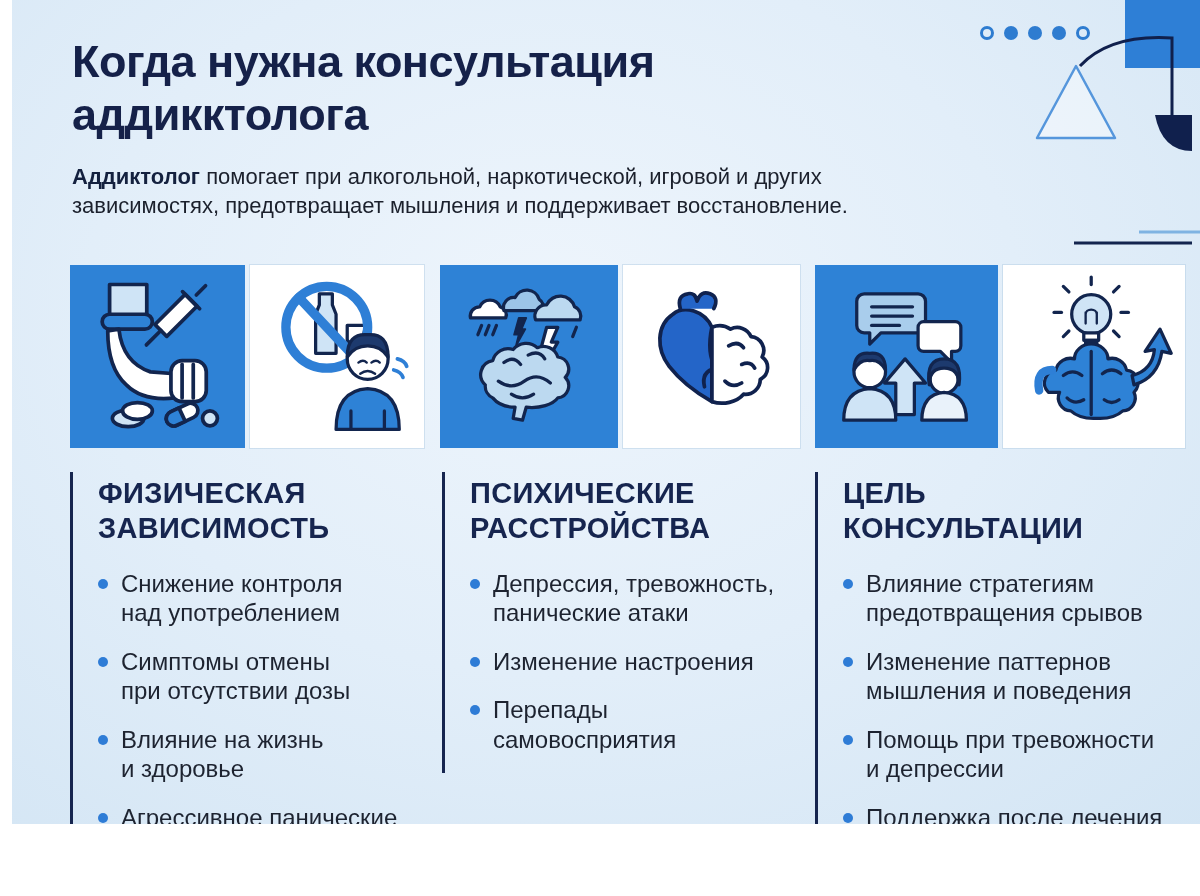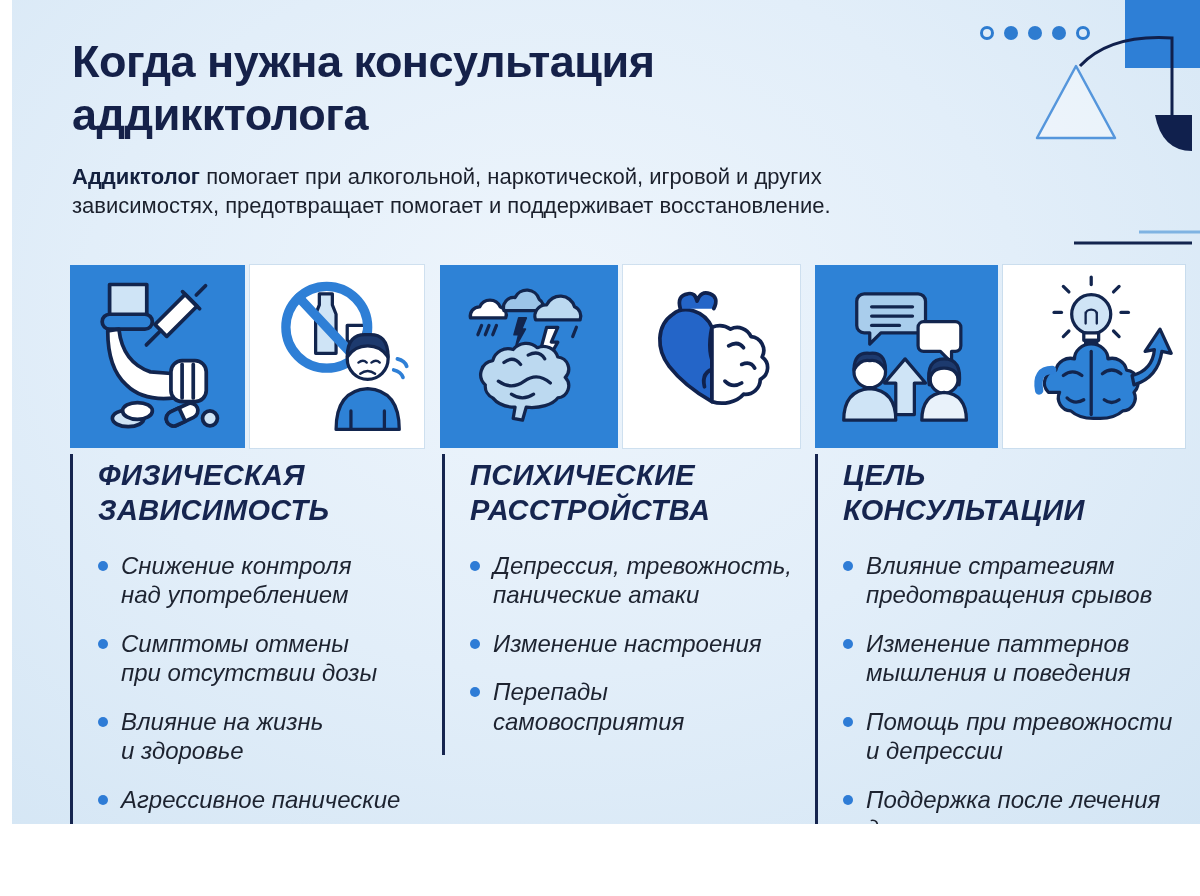--- a/index.html
+++ b/index.html
@@ -36,21 +36,21 @@
   .tile-pair { position:absolute; top:265px; height:183px; display:flex; gap:5px; }
   .pair-1 { left:58px;  width:354px; }
   .pair-2 { left:428px; width:360px; }
   .pair-3 { left:803px; width:370px; }
   .tile { flex:1; height:183px; display:flex; align-items:center; justify-content:center; }
   .tile.blue  { background:#2e82d6; }
   .tile.white { background:#ffffff; box-shadow:0 0 0 1px rgba(180,205,228,.5); }
   .tile svg { width:158px; height:170px; }
 
   
-  .col { position:absolute; top:454px; border-left:3px solid #16254f; padding-left:25px;font-style:italic; }
+  .col { position:absolute; top:472px; border-left:3px solid #16254f; padding-left:25px; }
   .col-1 { left:58px;  width:358px; }
   .col-2 { left:430px; width:360px; }
   .col-3 { left:803px; width:382px; }
   .col-heading {
     font-size:29px; font-weight:800; line-height:1.22; letter-spacing:.3px;
     color:#16254f; text-transform:uppercase; margin:4px 0 22px 0;
   }
   .bullets { list-style:none; }
   .bullets li { display:flex; align-items:flex-start; margin-bottom:19px; }
   .bullet-dot { flex:0 0 10px; width:10px; height:10px; border-radius:50%; background:#2e7cd6; margin:10px 13px 0 0; }
@@ -59,21 +59,21 @@
   
   .logo { position:absolute; left:52px; top:828px; width:180px; height:60px; }
 </style>
 </head>
 <body>
 
 <div class="canvas">
 
   <h1 class="title ws">Когда нужна консультация
 аддикктолога</h1>
-  <p class="intro"><b>Аддиктолог</b><span> помогает при алкогольной, наркотической, игровой и других</span><br><span>зависимостях, предотвращает помогает и поддерживает восстановление.</span></p>
+  <p class="intro"><b>Аддиктолог</b><span> помогает при алкогольной, наркотической, игровой и других</span><br><span>зависимостях, предотвращает мышления и поддерживает восстановление.</span></p>
 
   <div class="corner-square"></div>
   <div class="dots">
     <span class="dot outline"></span>
     <span class="dot filled"></span>
     <span class="dot filled"></span>
     <span class="dot filled"></span>
     <span class="dot outline"></span>
   </div>
   <svg class="decor-svg" viewBox="0 0 200 240">

